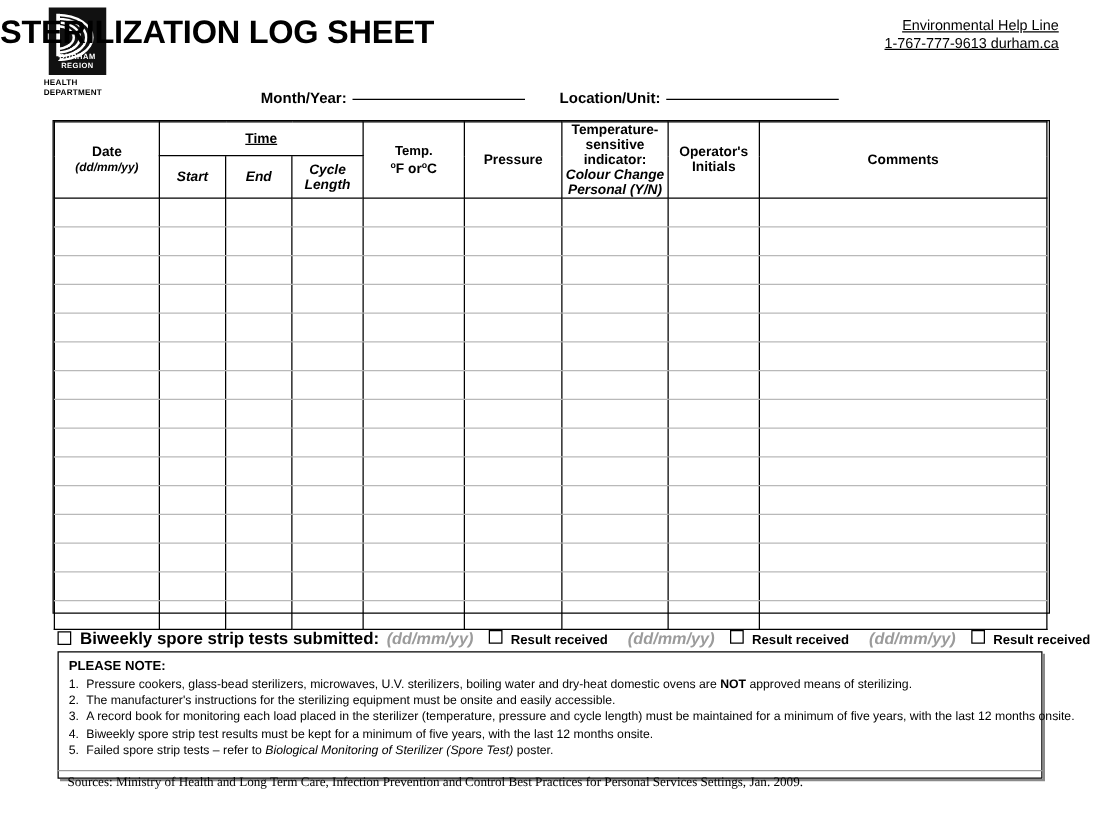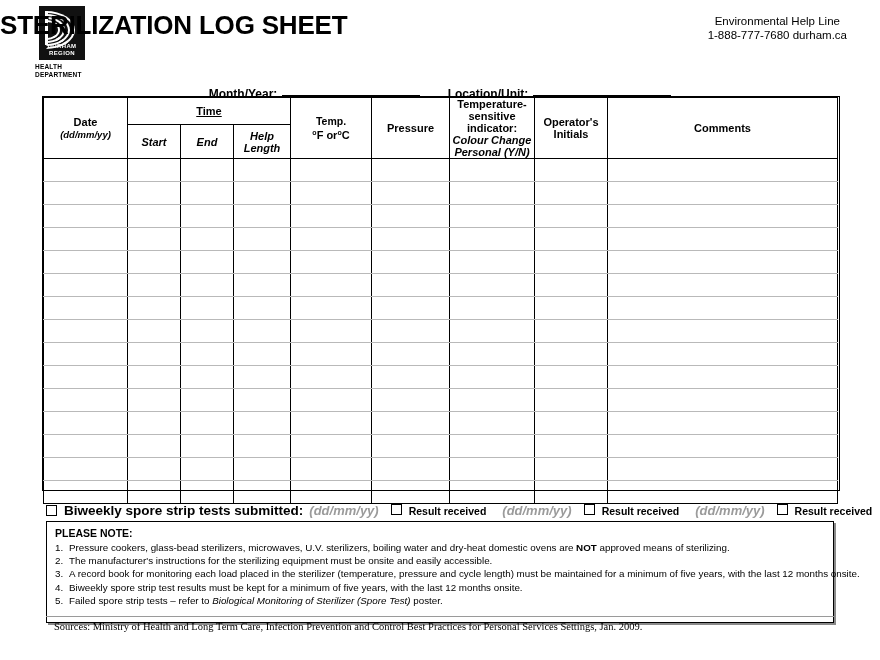--- a/index.html
+++ b/index.html
@@ -78,35 +78,36 @@
     top: 10px;
     text-align: left;
     font-size: 26px;
     font-weight: bold;
     letter-spacing: -0.2px;
   }
   .helpline {
     position: absolute;
     right: 33px;
     top: 14px;
-    text-align: center;
+    text-align: right;
     font-size: 11.5px;
     line-height: 14px;
+    text-decoration: underline;
   }
   .fieldline {
     position: absolute;
     top: 68px;
     left: 0; right: 0;
     text-align: center;
     font-size: 12px;
     font-weight: bold;
   }
   .fieldline .fld {
     display: inline-block;
-    margin: 16px 12px;
+    margin: 0 12px;
   }
   .fieldline .rule {
     display: inline-block;
     width: 138px;
     border-bottom: 1.6px solid #000;
     margin-left: 5px;
     vertical-align: 2px;
     height: 11px;
   }
 
@@ -288,21 +289,21 @@
     <div class="logo-sub">
       <span>HEALTH</span><br>
       <span>DEPARTMENT</span>
     </div>
   </div>
 
   <div class="title">STERILIZATION LOG SHEET</div>
 
   <div class="helpline">
     <div>Environmental Help Line</div>
-    <div>1-888-777-7680 durham.ca</div>
+    <div>1-767-777-9613 durham.ca</div>
   </div>
 
   <div class="fieldline">
     <span class="fld">
       <span>Month/Year:</span><span class="rule"></span>
     </span>
     <span class="fld">
       <span>Location/Unit:</span><span class="rule"></span>
     </span>
   </div>
@@ -338,21 +339,21 @@
         <span>indicator:</span>
         <span class="ital">Colour Change</span>
         <span class="ital">Personal (Y/N)</span>
       </th>
       <th rowspan="2">Operator's Initials</th>
       <th rowspan="2">Comments</th>
     </tr>
     <tr>
       <th class="hdr-sub">Start</th>
       <th class="hdr-sub">End</th>
-      <th class="hdr-sub">Help Length</th>
+      <th class="hdr-sub">Cycle Length</th>
     </tr>
   </thead>
   <tbody id="log-body">
       <tr>
         <td></td>
         <td></td>
         <td></td>
         <td></td>
         <td></td>
         <td></td>

